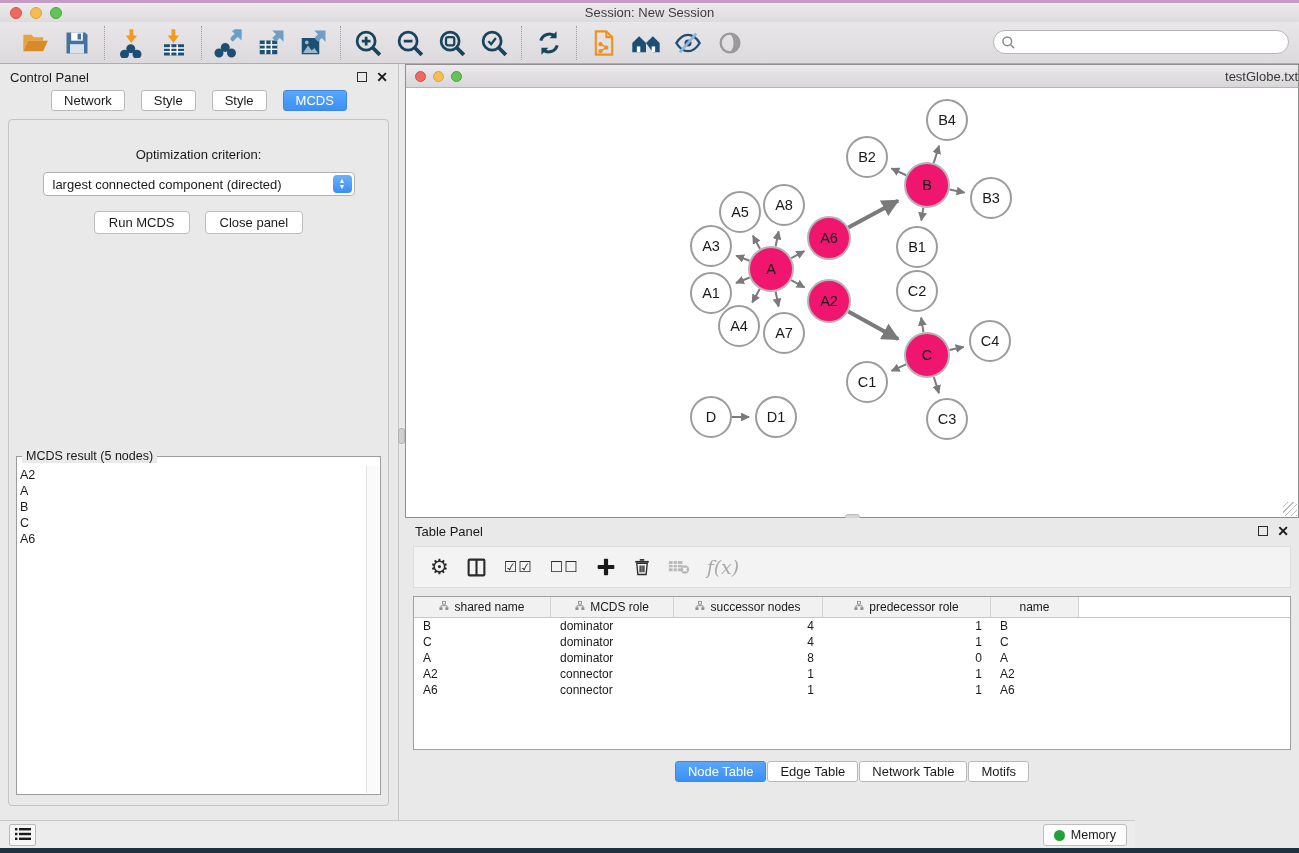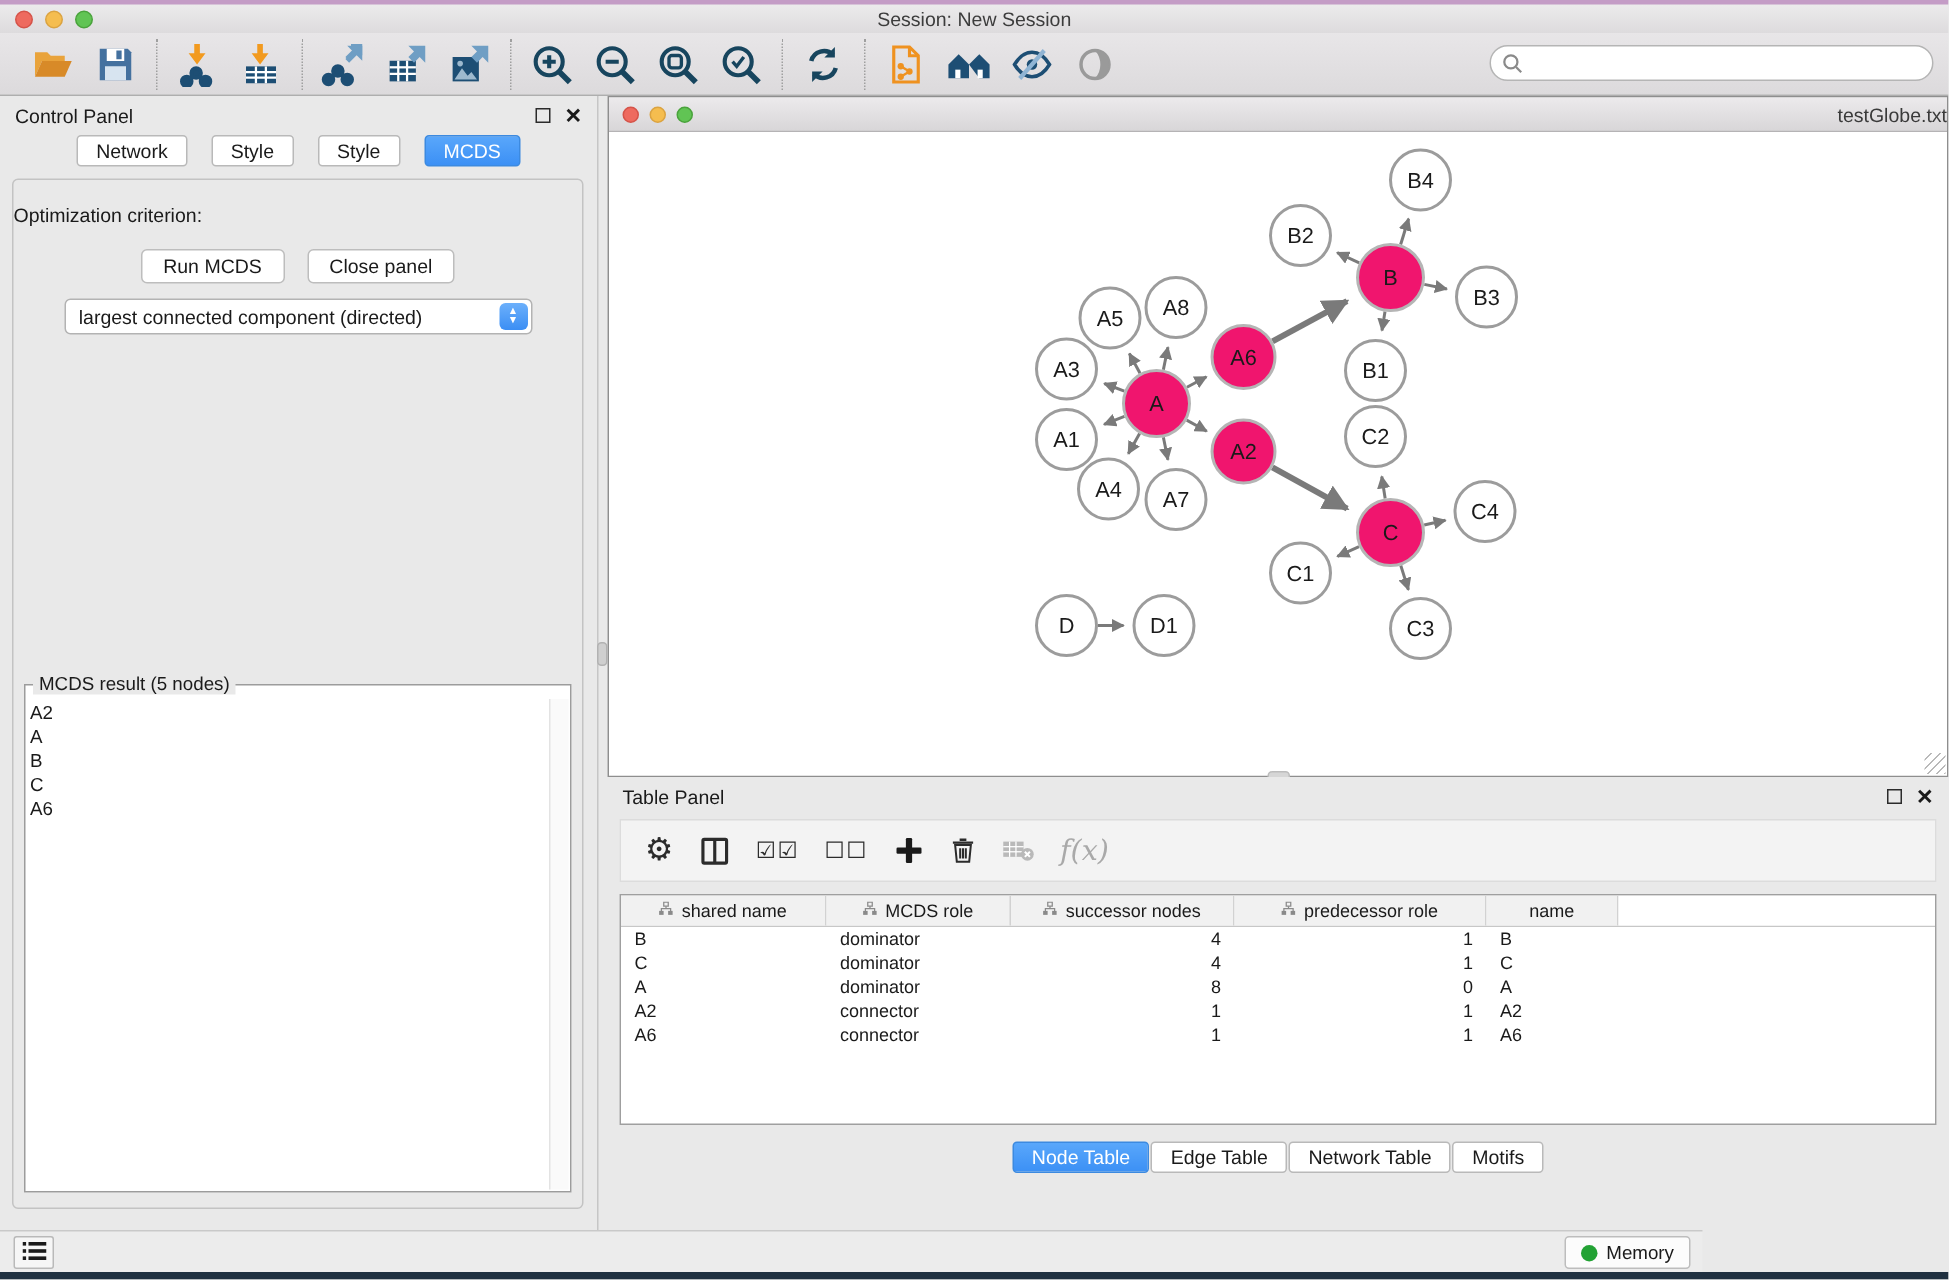--- a/index.html
+++ b/index.html
@@ -37,21 +37,21 @@
   .float-icon { width:10px; height:10px; border:1.6px solid #2b2b2b; display:inline-block; }
   .close-icon { font-size:14px; font-weight:bold; color:#1a1a1a; line-height:10px; }
 
   .seg-tabs { display:flex; justify-content:center; gap:16px; }
   .seg-btn { background:#fff; border:1px solid #b9b9b9; padding:2px 12px; font-size:13px; color:#1a1a1a;
     border-radius:3px; min-width:50px; text-align:center; cursor:default; font-family:"Liberation Sans",sans-serif;}
   .seg-btn.active { background:linear-gradient(#59a7fb,#3c90f5); border-color:#3c8ae0; color:#fff; }
 
   #cp-inner { position:absolute; left:8px; right:9px; top:55px; bottom:14px;
     border:1px solid #c3c3c3; border-radius:4px; background:#e9e9e9; }
-  #opt-label { margin-top:16px; font-size:13px; }
+  #opt-label { text-align:center; margin-top:27px; font-size:13px; }
   #criterion-select { position:relative; margin:10px auto 0; width:312px; height:24px; background:#fff;
     border:1px solid #b3b3b3; border-radius:4px; display:flex; align-items:center; padding-left:9px; font-size:13px; }
   #criterion-stepper { position:absolute; right:2px; top:2px; width:19px; height:18px; border-radius:4px;
     background:linear-gradient(#6cb0fb,#3b8ef4); display:flex; flex-direction:column; align-items:center; justify-content:center; }
   #criterion-stepper span { color:#fff; font-size:7px; line-height:6px; }
   #cp-buttons { display:flex; justify-content:center; gap:15px; margin-top:15px; }
   .cp-btn { background:#fff; border:1px solid #bdbdbd; border-radius:4px; padding:3px 14px; font-size:13px;
     font-family:"Liberation Sans",sans-serif; color:#1a1a1a; }
 
   #result-box { position:absolute; left:7px; right:7px; top:336px; bottom:10px;
@@ -324,30 +324,30 @@
     </span>
   </div>
   <div class="seg-tabs" id="cp-tabs">
       <button class="seg-btn">Network</button>
       <button class="seg-btn">Style</button>
       <button class="seg-btn">Style</button>
       <button class="seg-btn active">MCDS</button>
     </div>
   <div id="cp-inner">
     <div id="opt-label">Optimization criterion:</div>
-    <div id="cp-buttons">
-      <button class="cp-btn">Run MCDS</button>
-      <button class="cp-btn">Close panel</button>
-    </div>
     <div id="criterion-select">
       <span>largest connected component (directed)</span>
       <span id="criterion-stepper">
           <span>▲</span>
           <span>▼</span>
         </span>
+    </div>
+    <div id="cp-buttons">
+      <button class="cp-btn">Run MCDS</button>
+      <button class="cp-btn">Close panel</button>
     </div>
     <div id="result-box">
       <span id="result-legend">MCDS result (5 nodes)</span>
       <div id="result-list">
           <div>A2</div>
           <div>A</div>
           <div>B</div>
           <div>C</div>
           <div>A6</div>
         </div>

